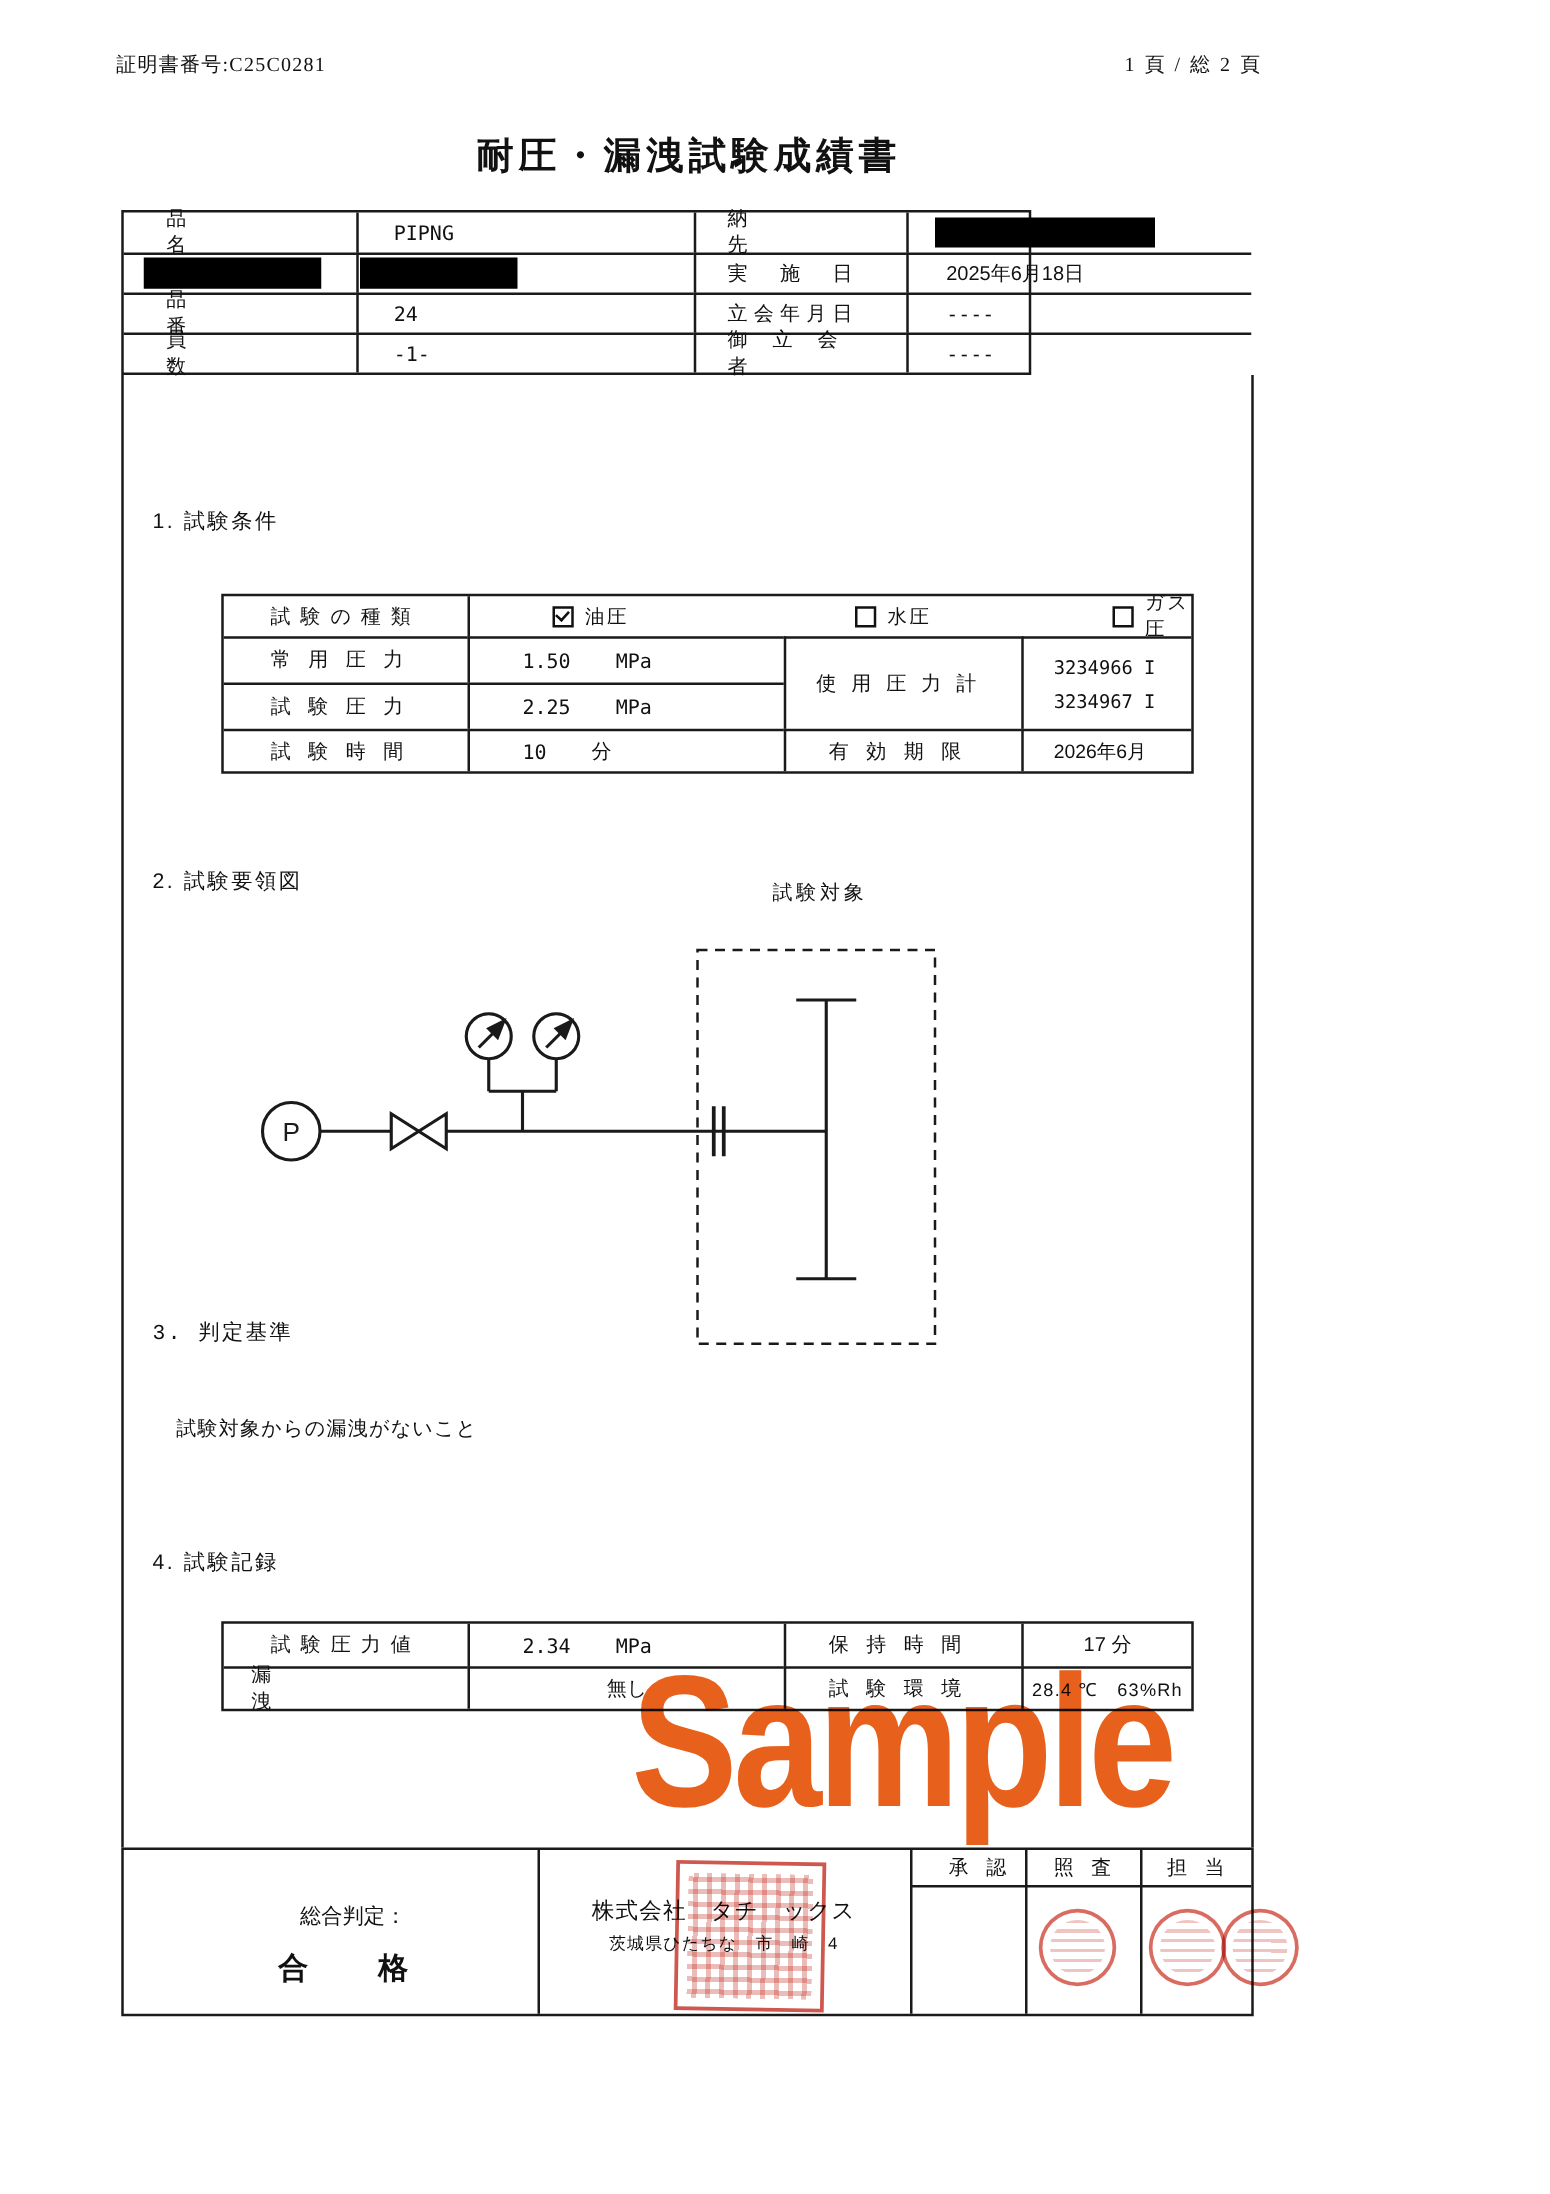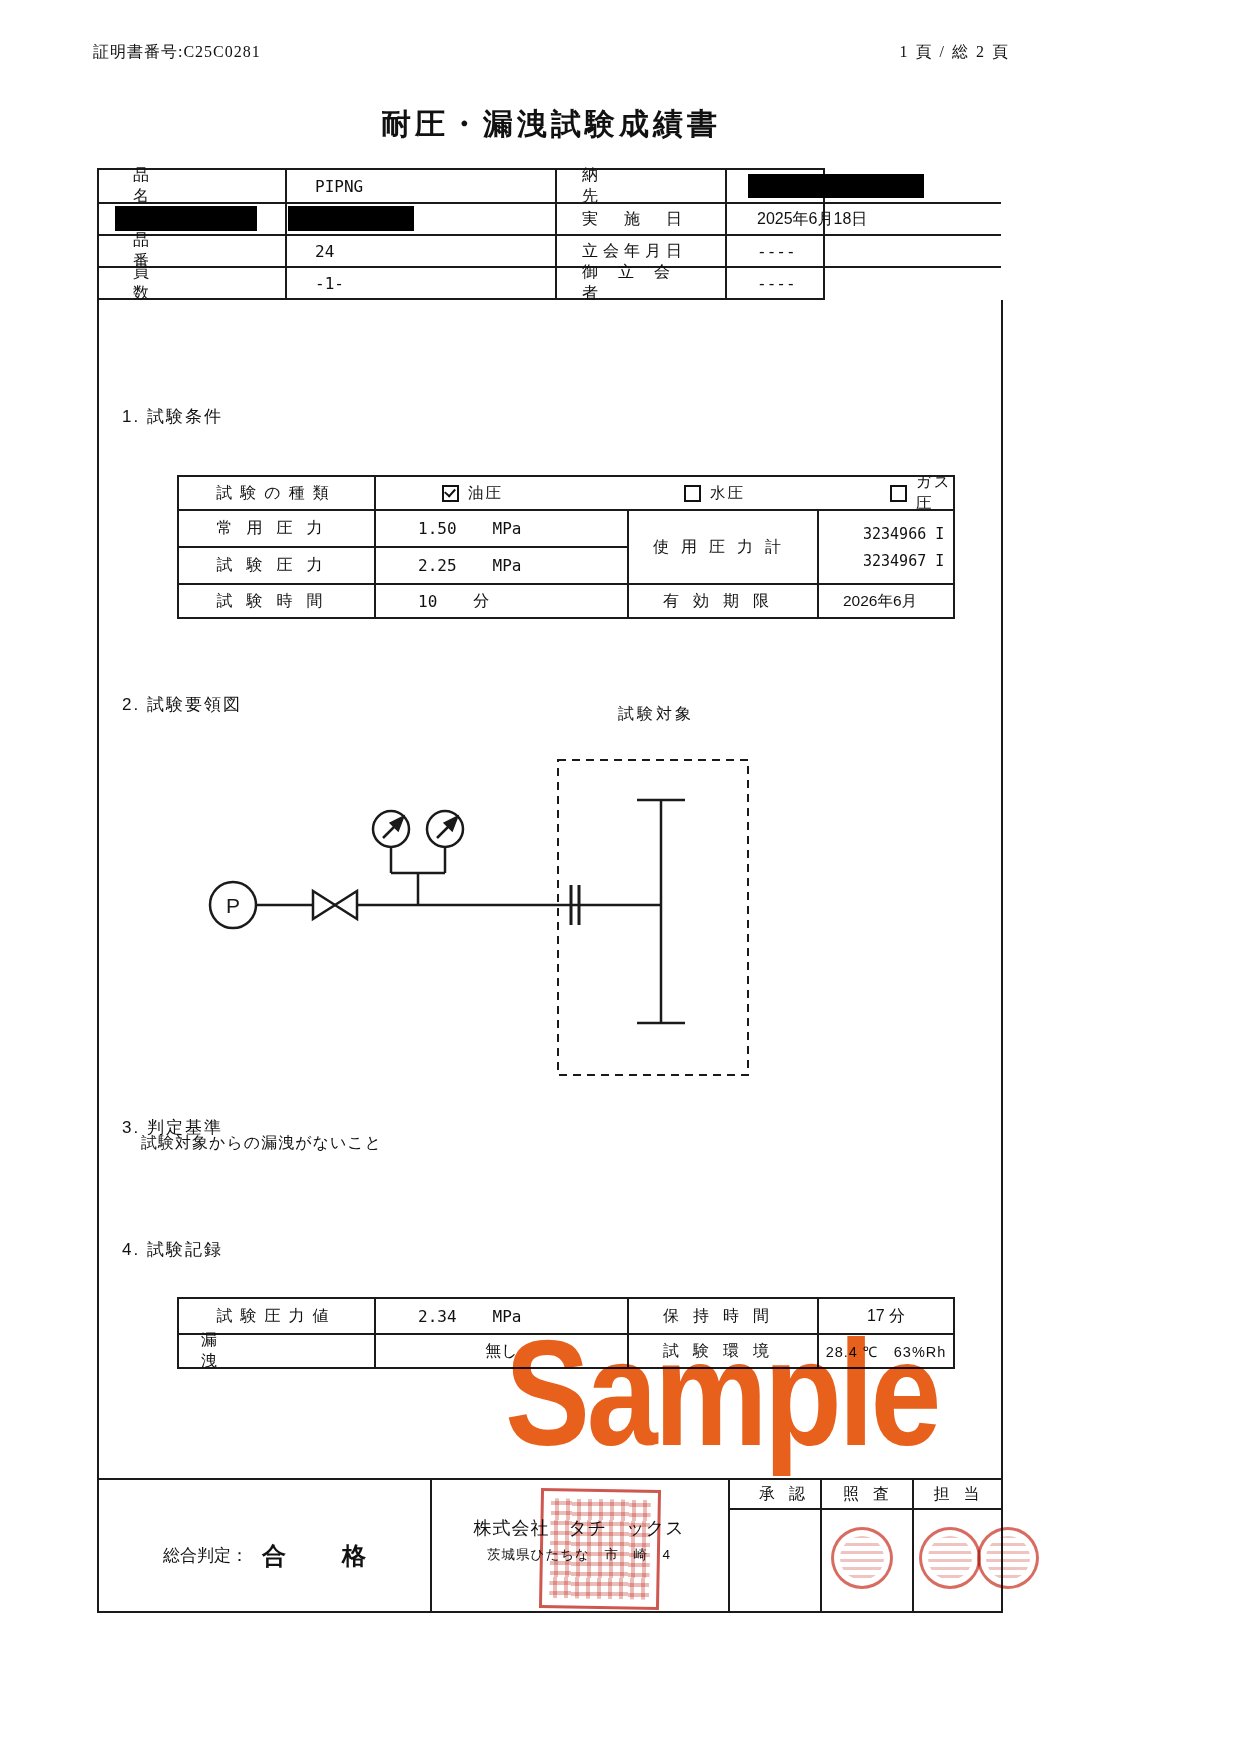--- a/index.html
+++ b/index.html
@@ -43,37 +43,37 @@
           grid-template-areas:"a b b b" "c d e m" "f g e m" "h i j k";}
   .lc4{letter-spacing:14px;}
   .lc5{letter-spacing:8px;}
   .lm5{letter-spacing:12px;}
   .lm4{letter-spacing:14px;}
   .valpair{padding-left:42px;gap:36px;}
   .cbx{width:13px;height:13px;border:2px solid #111;display:inline-block;position:relative;margin-right:9px;flex:0 0 auto;}
   .cbx.checked::after{content:"";position:absolute;left:1px;top:1px;width:8px;height:5px;
        border-left:2.5px solid #111;border-bottom:2.5px solid #111;transform:rotate(-48deg);}
   .cbgroup{position:absolute;display:flex;align-items:center;font-size:15.5px;letter-spacing:2px;}
-  .gaugecol{flex-direction:column;align-items:flex-start;justify-content:center;padding-left:44px;gap:9px;font-size:15px;}
+  .gaugecol{flex-direction:column;align-items:flex-start;justify-content:center;padding-left:24px;gap:9px;font-size:15px;}
 
   
   .diagram-label{left:576px;top:704px;width:160px;text-align:center;font-size:16px;letter-spacing:3px;}
   .criteria-text{left:141px;top:1133px;font-size:16px;letter-spacing:1px;}
 
   
   .t-rec{left:177px;top:1297px;width:778px;height:72px;border:2px solid #1a1a1a;box-sizing:border-box;
          display:grid;grid-template-columns:195px 253px 190px 136px;grid-template-rows:34px 34px;}
   .lr2{letter-spacing:84px;padding-left:22px;}
   .envtext{font-size:14.5px;letter-spacing:1px;}
 
   
   .footer{left:97px;top:1478px;width:906px;height:135px;border:2px solid #1a1a1a;box-sizing:border-box;}
   .fv{position:absolute;top:0;bottom:0;width:2px;background:#1a1a1a;}
   .fh{position:absolute;height:2px;background:#1a1a1a;}
-  .judge{position:absolute;left:8px;top:0;width:331px;height:151px;display:flex;align-items:center;justify-content:center;gap:14px;}
+  .judge{position:absolute;left:18px;top:0;width:331px;height:151px;display:flex;align-items:center;justify-content:center;gap:14px;flex-direction:column;}
   .judge-label{font-size:17px;}
   .judge-value{font-size:24px;font-weight:600;letter-spacing:16px;}
   .company{position:absolute;left:331px;top:0;width:298px;height:131px;display:flex;flex-direction:column;align-items:center;}
   .company-name{margin-top:36px;font-size:18px;letter-spacing:1px;}
   .company-addr{margin-top:6px;font-size:13.5px;letter-spacing:1px;}
   .signhead{position:absolute;top:0;height:28px;display:flex;align-items:center;justify-content:center;font-size:16px;letter-spacing:14px;padding-left:14px;box-sizing:border-box;}
 
   
   .sq-stamp{left:540px;top:1489px;width:100px;height:100px;border:3px solid rgba(190,32,20,.75);
      padding:7px;transform:rotate(1deg);mix-blend-mode:multiply;
@@ -193,21 +193,21 @@
       <line x1="571" y1="885" x2="571" y2="925" stroke-width="3"></line>
       <line x1="579" y1="885" x2="579" y2="925" stroke-width="3"></line>
       <rect x="558" y="760" width="190" height="315" stroke-dasharray="8 6" stroke-width="2"></rect>
       <line x1="661" y1="800" x2="661" y2="1023"></line>
       <line x1="637" y1="800" x2="685" y2="800"></line>
       <line x1="637" y1="1023" x2="685" y2="1023"></line>
     </g>
     <text x="233" y="913" text-anchor="middle" font-size="21" fill="#1a1a1a">P</text>
   </svg>
 
-  <div class="abs sec-head" style="left:122px;top:1116px;">3.  判定基準</div>
+  <div class="abs sec-head" style="left:122px;top:1054px;font-family:Liberation Mono, monospace;">3.  判定基準</div>
   <div class="abs criteria-text">試験対象からの漏洩がないこと</div>
 
   <div class="abs sec-head" style="left:122px;top:1238px;">4.  試験記録</div>
 
   <div class="abs t-rec">
     <div class="cell ctr lc5">試験圧力値</div>
     <div class="cell bl valpair">
       <span class="mono">2.34</span>
       <span class="mono">MPa</span>
     </div>

